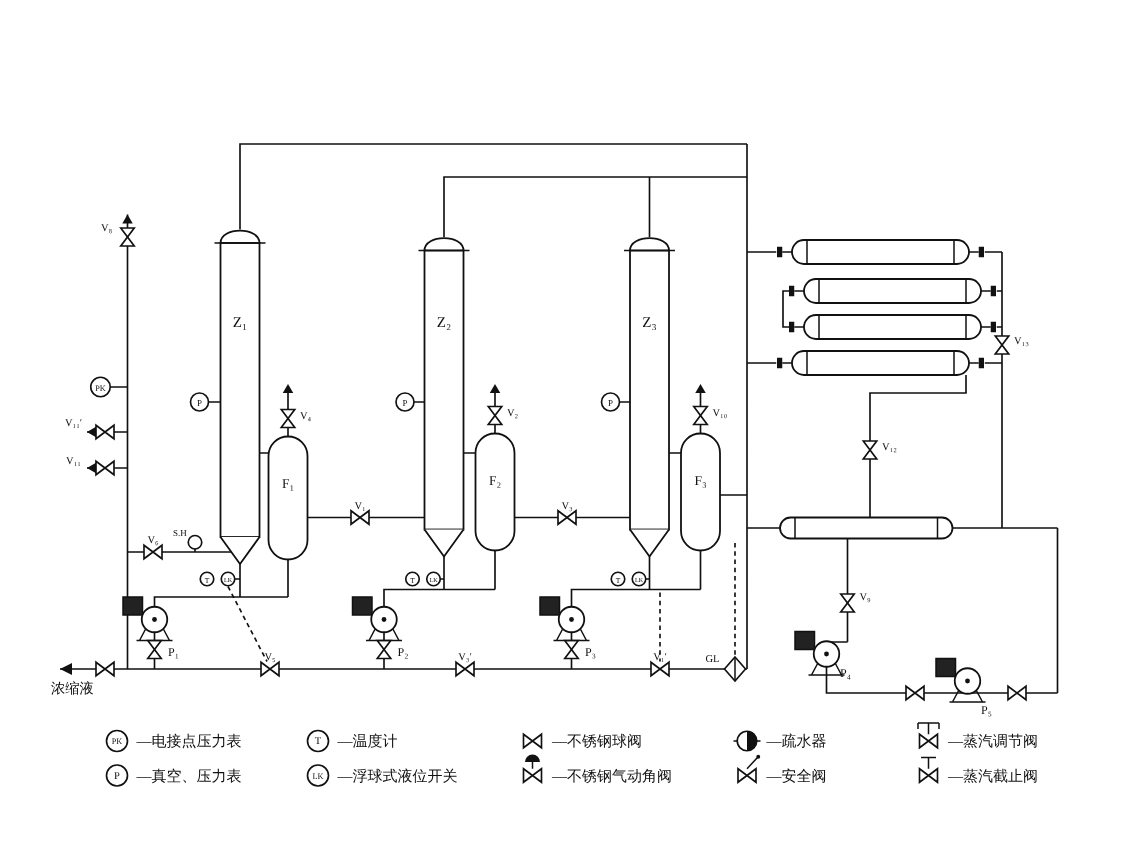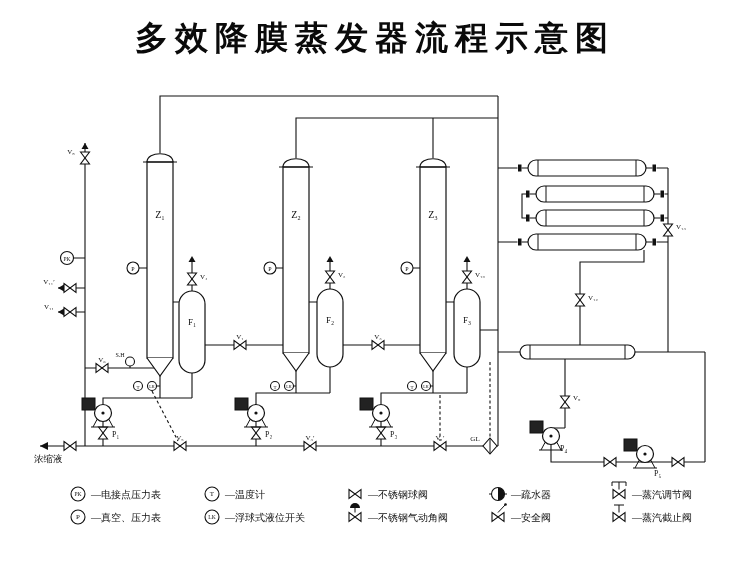--- a/index.html
+++ b/index.html
@@ -14,21 +14,20 @@
   .vessel{fill:#fff;stroke:#111;stroke-width:1.2;}
   .thin{stroke:#111;stroke-width:1;fill:none;}
   .arrow{fill:#111;stroke:none;}
   .sym{stroke:#111;fill:none;stroke-width:1.1;}
   text{fill:#111;font-family:"Liberation Serif", serif;}
 </style>
 </head>
 <body>
 
 <div class="page">
-  <div class="title">多效降膜蒸发器流程示意图</div>
 
   <svg id="diagram-svg" width="750" height="572" viewBox="0 0 750 572">
     <defs>
       <g id="valve-h">
           <path d="M-6,-4.5 L6,4.5 L6,-4.5 L-6,4.5 Z" fill="#fff" stroke="#111" stroke-width="1.1"></path>
         </g>
       <g id="valve-v">
           <path d="M-4.5,-6 L4.5,6 L-4.5,6 L4.5,-6 Z" fill="#fff" stroke="#111" stroke-width="1.1"></path>
         </g>
       <g id="pump">

